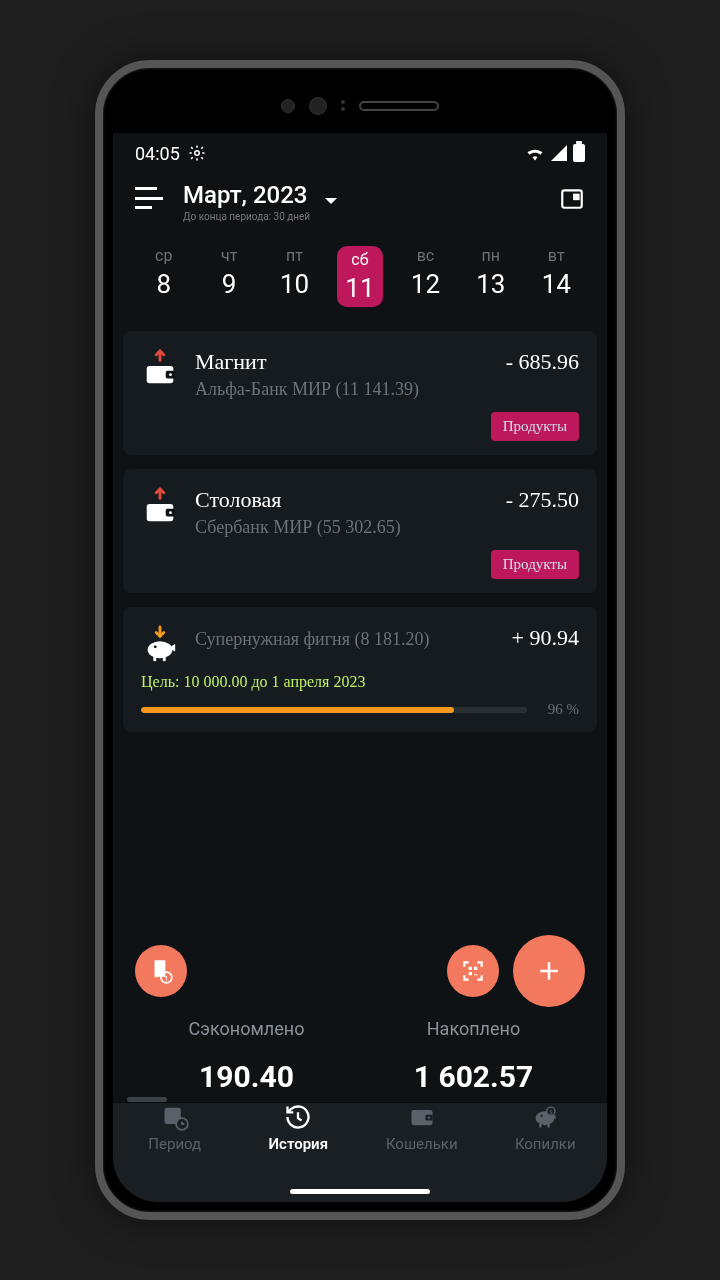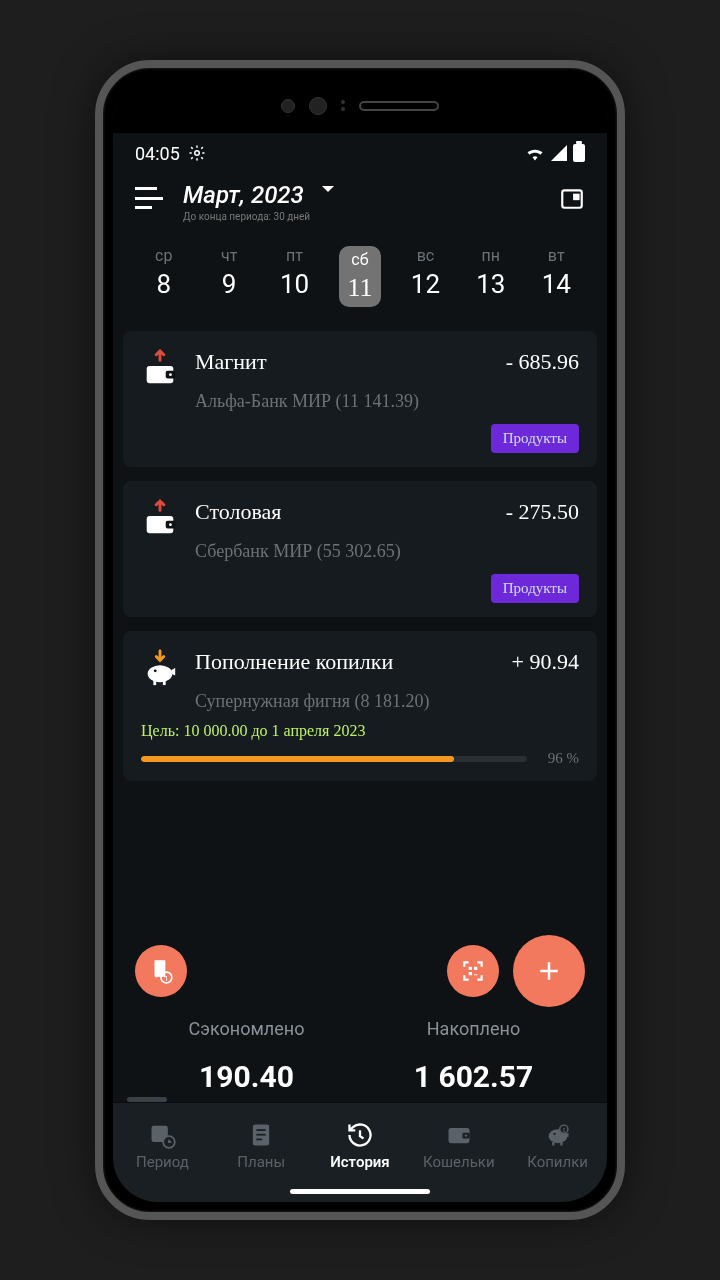--- a/index.html
+++ b/index.html
@@ -68,60 +68,60 @@
     align-items:flex-start;
     padding: 14px 22px 6px 22px;
     gap: 20px;
   }
   .menu-icon { width:28px; height:22px; display:flex; flex-direction:column; justify-content:space-between; margin-top:6px;}
   .menu-icon span { height:3px; background:#fff; display:block;}
   .menu-icon span:nth-child(1){width:80%;}
   .menu-icon span:nth-child(2){width:100%;}
   .menu-icon span:nth-child(3){width:60%;}
   .header-center { flex:1; }
-  .month-row { display:flex; align-items:flex-start; gap:16px;font-style:italic; }
+  .month-row { display:flex; align-items:flex-end; gap:16px; }
   .month-title { color:#fff; font-size:24px; font-weight:500;}
   .chevron-down { width:16px;height:16px; }
   .subtitle { color:#777; font-size:10px; margin-top:2px;}
   .calendar-icon { width:26px;height:26px; margin-top:4px;}
 
   .week-row {
     display:flex;
     justify-content:space-between;
     padding: 14px 18px 12px 18px;
   }
   .day-cell { text-align:center; flex:1; padding:4px 0;}
   .day-label { color:#6b7278; font-size:16px; }
   .day-num { color:#fff; font-size:26px; margin-top:4px;}
   .day-cell.selected .day-inner{
-    background:#737373;
+    background:#be185d;
     border-radius:10px;
     padding:4px 8px;
     display:inline-block;
   }
   .day-cell.selected .day-label{ color:#fff;}
-  .day-cell.selected .day-num{ color:#fff;font-family:Liberation Serif, serif;}
+  .day-cell.selected .day-num{ color:#fff;}
 
   .content { flex:1; padding: 8px 10px; overflow:hidden;}
   .card {
     background:#161b1f;
     border-radius:8px;
     padding:18px 18px 14px 18px;
     margin-bottom:14px;
     font-family:Liberation Serif, serif;
   }
   .card-main { display:flex; align-items:flex-start; gap:16px;}
   .card-icon { width:38px; height:38px; flex-shrink:0; position:relative;}
   .wallet-svg { width:100%;height:100%;}
   .card-body { flex:1;}
   .card-title { color:#fff; font-size:22px; font-weight:500;}
-  .card-sub { color:#6b7278; font-size:18px; margin-top:16px;}
+  .card-sub { color:#6b7278; font-size:18px; margin-top:4px;}
   .card-amount { color:#fff; font-size:22px; font-weight:500; white-space:nowrap;}
   .card-tag-row { display:flex; justify-content:flex-end; margin-top:12px;}
-  .tag { background:#6d28d9; color:#cfe0ea; font-size:15px; padding:6px 12px; border-radius:4px;}
+  .tag { background:#be185d; color:#cfe0ea; font-size:15px; padding:6px 12px; border-radius:4px;}
   .goal-line { color:#bef264; font-size:16px; margin-top:10px;}
   .progress-row { display:flex; align-items:center; gap:12px; margin-top:10px;}
   .progress-bar { flex:1; height:6px; background:#2a2f33; border-radius:3px; overflow:hidden;}
   .progress-fill { height:100%; background:#f39a1e; border-radius:3px;}
   .progress-pct { color:#6b7278; font-size:15px; min-width:40px; text-align:right;}
 
   .fab-row {
     position:absolute;
     bottom:195px;
     left:0; right:0;
@@ -152,21 +152,21 @@
     bottom:100px; left:14px;
     width:40px;height:5px;background:#3a4248;border-radius:3px;
   }
 
   .bottom-nav {
     position:absolute;
     bottom:0; left:0; right:0;
     height:100px;
     background:#1a1f23;
     display:flex;
-    align-items:center;
+    align-items:flex-start;
     justify-content:space-around;
     border-top:1px solid #0a0c0e;
     padding-bottom:14px;
   }
   .nav-item { text-align:center; flex:1; color:#5a6168;}
   .nav-item.active { color:#fff;}
   .nav-icon { width:28px;height:28px; margin:0 auto 4px auto; display:block;}
   .nav-label { font-size:15px;}
   .nav-item.active .nav-label{ font-weight:600;}
 
@@ -313,21 +313,20 @@
     <div class="card-main">
       <div class="card-icon"><svg class="wallet-svg" viewBox="0 0 40 40">
       <path d="M20 2v10M16 8l4 4 4-4" stroke="#f39a1e" stroke-width="3" fill="none" stroke-linecap="round"></path>
       <ellipse cx="20" cy="26" rx="13" ry="9" fill="#fff"></ellipse>
       <circle cx="15" cy="23" r="1.5" fill="#0f1214"></circle>
       <rect x="13" y="33" width="3" height="5" fill="#fff"></rect>
       <rect x="23" y="33" width="3" height="5" fill="#fff"></rect>
       <path d="M32 22l4-2v8l-4-2" fill="#fff"></path>
     </svg></div>
       <div class="card-body">
-        <div class="card-title">Пополнение копилки</div>
         <div class="card-sub">Супернужная фигня  (8 181.20)</div>
       </div>
       <div class="card-amount">+ 90.94</div>
     </div>
     <div class="goal-line">Цель: 10 000.00 до 1 апреля 2023</div>
       <div class="progress-row">
         <div class="progress-bar">
               <div class="progress-fill" style="width:81%"></div>
             </div>
         <div class="progress-pct">96 %</div>
@@ -370,29 +369,20 @@
     <div class="scroll-hint"></div>
 
     <div class="bottom-nav">
       <div class="nav-item">
         <svg class="nav-icon" viewBox="0 0 24 24" fill="#5a6168">
             <rect x="3" y="4" width="14" height="14" rx="2"></rect>
             <circle cx="18" cy="18" r="5" fill="#1a1f23" stroke="#5a6168" stroke-width="1.5"></circle>
             <path stroke="#5a6168" stroke-width="1.5" d="M18 16v2h2"></path>
           </svg>
         <div class="nav-label">Период</div>
-      </div>
-      <div class="nav-item">
-        <svg class="nav-icon" viewBox="0 0 24 24" fill="#5a6168">
-            <rect x="5" y="3" width="14" height="18" rx="2"></rect>
-            <rect x="8" y="7" width="8" height="1.5" fill="#1a1f23"></rect>
-            <rect x="8" y="11" width="8" height="1.5" fill="#1a1f23"></rect>
-            <rect x="8" y="15" width="5" height="1.5" fill="#1a1f23"></rect>
-          </svg>
-        <div class="nav-label">Планы</div>
       </div>
       <div class="nav-item active">
         <svg class="nav-icon" viewBox="0 0 24 24" fill="none" stroke="#fff" stroke-width="2">
             <path d="M3 12a9 9 0 1 0 3-6.7L3 8"></path>
             <path d="M3 3v5h5"></path>
             <path d="M12 8v5l3 2"></path>
           </svg>
         <div class="nav-label">История</div>
       </div>
       <div class="nav-item">

